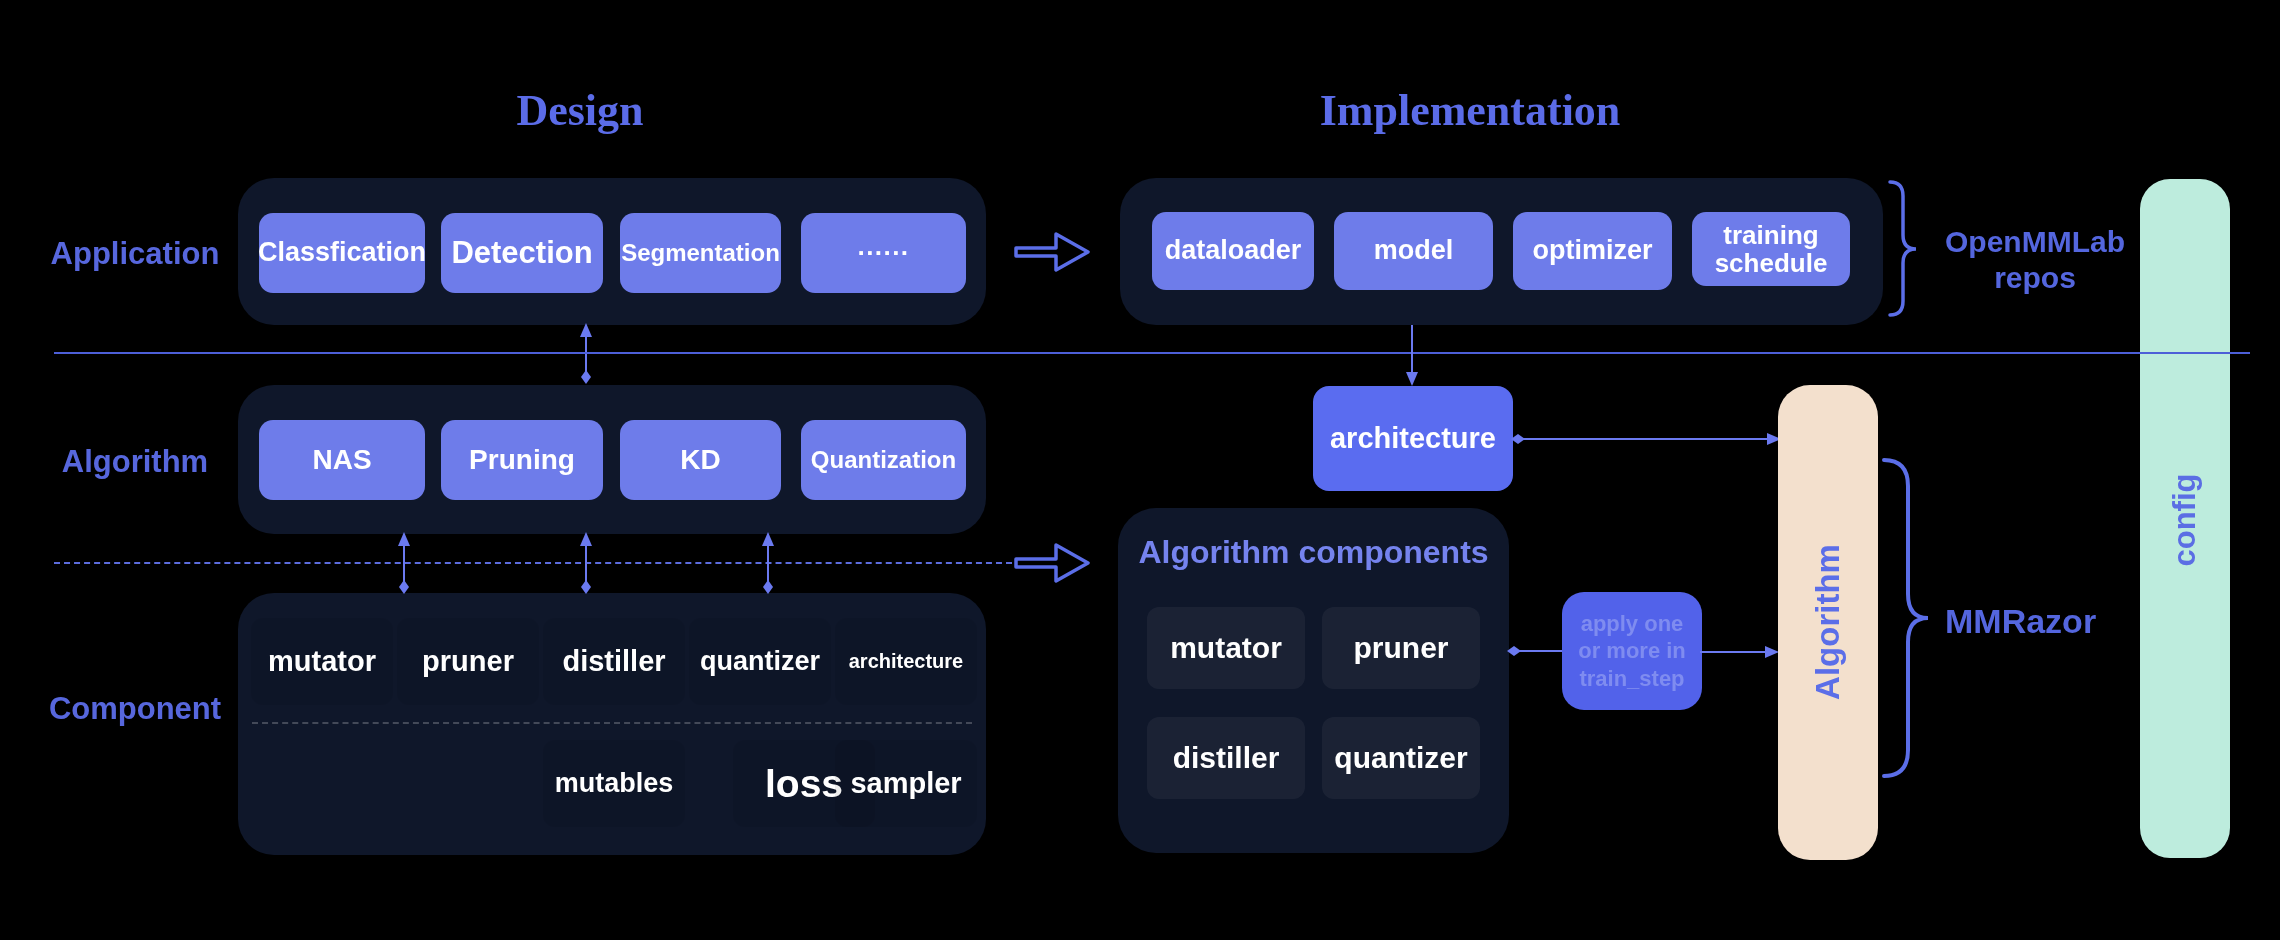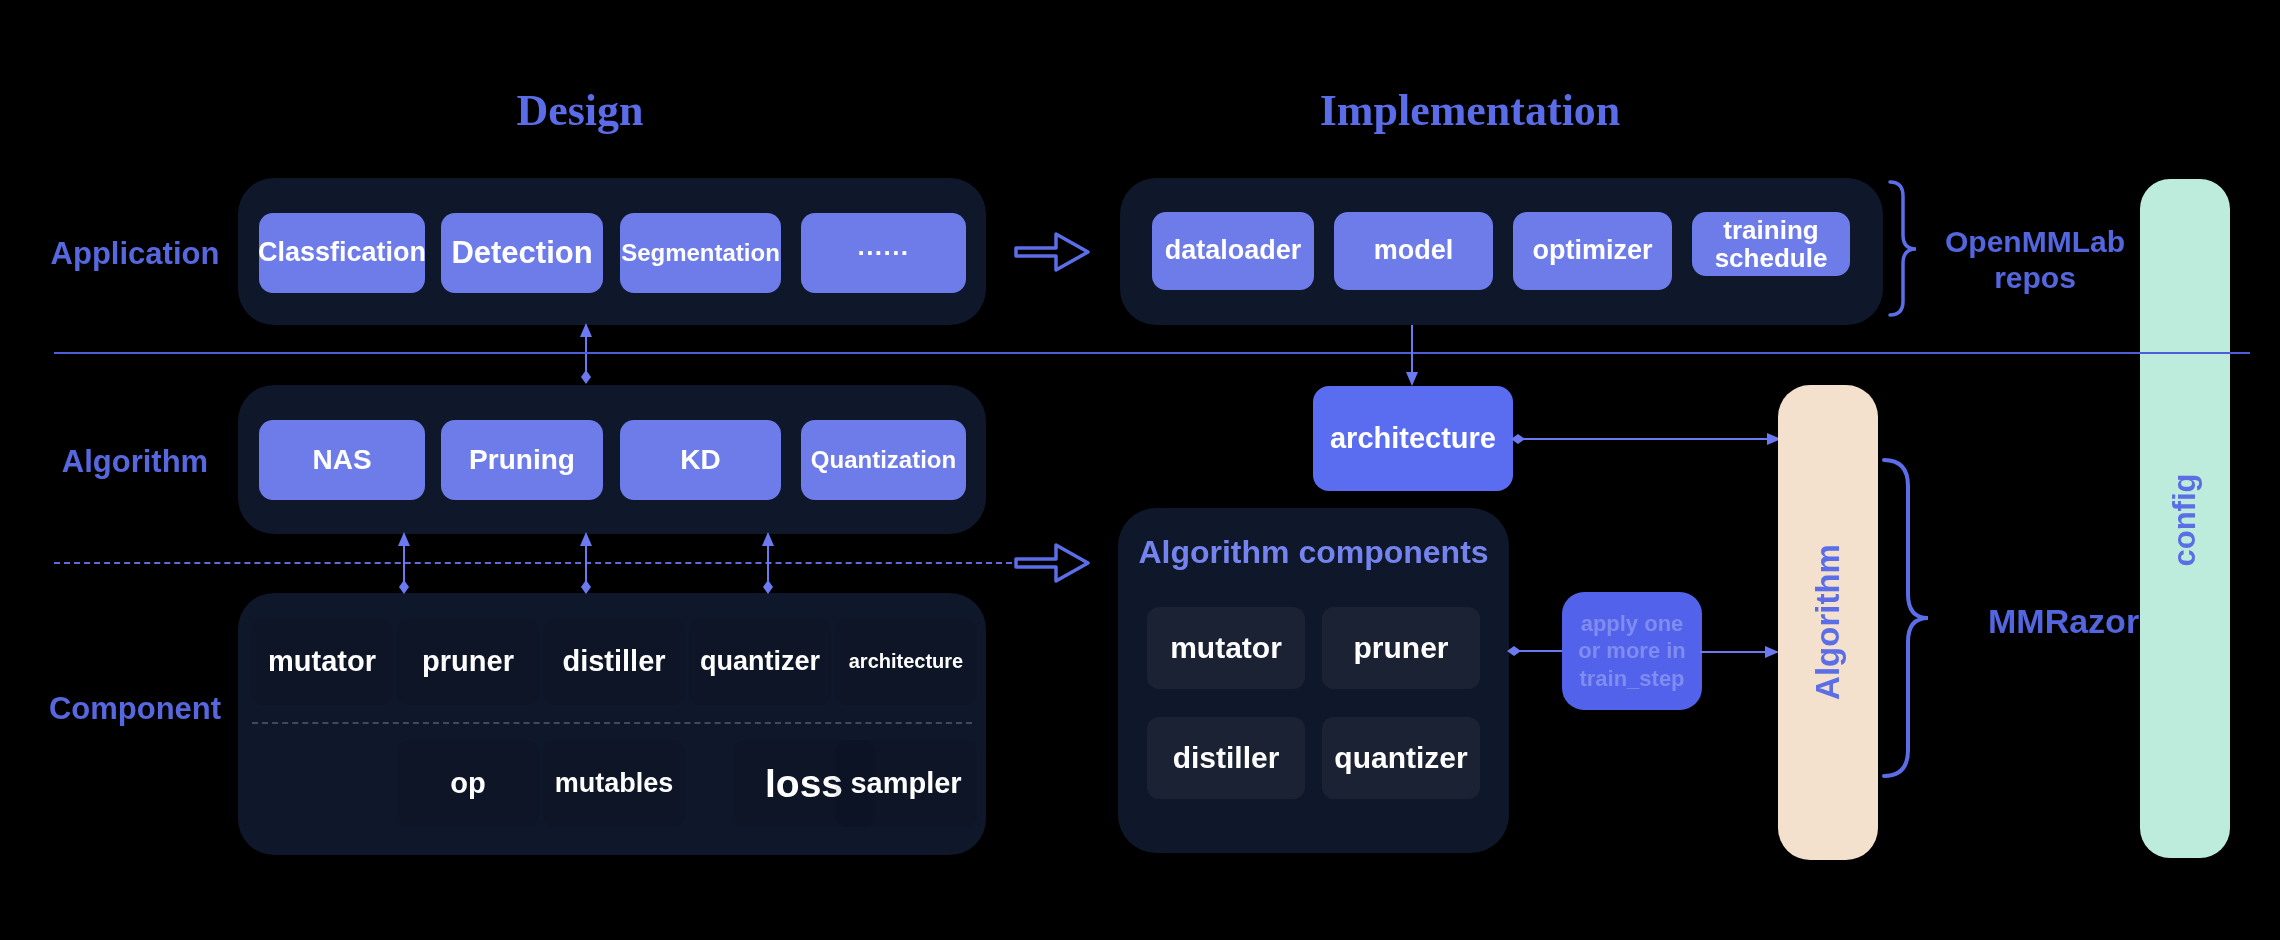--- a/index.html
+++ b/index.html
@@ -59,21 +59,20 @@
 
 <div class="bigbox" style="left:238px; top:593px; width:748px; height:262px;">
   <div class="inner-dashed" style="left:14px; top:129px; width:720px;"></div>
 
   <div class="cell" style="left:13px;  top:25px; width:142px; height:87px; font-size:29px;">mutator</div>
   <div class="cell" style="left:159px; top:25px; width:142px; height:87px; font-size:29px;">pruner</div>
   <div class="cell" style="left:305px; top:25px; width:142px; height:87px; font-size:29px;">distiller</div>
   <div class="cell" style="left:451px; top:25px; width:142px; height:87px; font-size:27px;">quantizer</div>
   <div class="cell" style="left:597px; top:25px; width:142px; height:87px; font-size:20px;">architecture</div>
 
-  <div class="cell" style="left:159px; top:147px; width:142px; height:87px; font-size:29px;">op</div>
   <div class="cell" style="left:305px; top:147px; width:142px; height:87px; font-size:27px;">mutables</div>
   <div class="cell" style="left:451px; top:147px; width:142px; height:87px; font-size:39px;margin-left:44px;">loss</div>
   <div class="cell" style="left:597px; top:147px; width:142px; height:87px; font-size:29px;">sampler</div>
 </div>
 
 <svg class="abs" style="left:578px; top:322px;" width="16" height="62" viewBox="0 0 16 62">
   <polygon points="8,1 14,15 2,15" fill="#6b7af0"></polygon>
   <line x1="8" y1="13" x2="8" y2="52" stroke="#6b7af0" stroke-width="2"></line>
   <polygon points="8,48 13,55 8,62 3,55" fill="#6b7af0"></polygon>
 </svg>
@@ -97,21 +96,21 @@
   <path d="M2 20 H42 V6 L74 24 L42 42 V28 H2 Z" fill="none" stroke="#5b6ee8" stroke-width="3.5" stroke-linejoin="round"></path>
 </svg>
 <svg class="abs" style="left:1014px; top:539px;" width="76" height="48" viewBox="0 0 76 48">
   <path d="M2 20 H42 V6 L74 24 L42 42 V28 H2 Z" fill="none" stroke="#5b6ee8" stroke-width="3.5" stroke-linejoin="round"></path>
 </svg>
 
 <div class="bigbox" style="left:1120px; top:178px; width:763px; height:147px;"></div>
 <div class="btn" style="left:1152px; top:212px; width:162px; height:78px; font-size:27px;">dataloader</div>
 <div class="btn" style="left:1334px; top:212px; width:159px; height:78px; font-size:27px;">model</div>
 <div class="btn" style="left:1513px; top:212px; width:159px; height:78px; font-size:27px;">optimizer</div>
-<div class="btn" style="left:1692px; top:212px; width:142px; height:64px; font-size:26px; padding:0 8px;">training schedule</div>
+<div class="btn" style="left:1692px; top:212px; width:142px; height:74px; font-size:26px; padding:0 8px;">training schedule</div>
 
 <svg class="abs" style="left:1888px; top:180px;" width="30" height="137" viewBox="0 0 30 137">
   <path d="M2 2 Q15 2 15 16 L15 55 Q15 69 28 69 Q15 69 15 83 L15 121 Q15 135 2 135" fill="none" stroke="#5b6ee8" stroke-width="3.5" stroke-linecap="round"></path>
 </svg>
 <div class="abs annot" style="left:1930px; top:224px; width:210px; font-size:30px; line-height:1.2;">
   <div>OpenMMLab</div>
   <div>repos</div>
 </div>
 
 <div class="abs" style="left:2140px; top:179px; width:90px; height:679px; background:#bdecdd; border-radius:30px;"></div>
@@ -158,13 +157,13 @@
   <line x1="0" y1="8" x2="66" y2="8" stroke="#6b7af0" stroke-width="2"></line>
   <polygon points="79,8 65,2 65,14" fill="#6b7af0"></polygon>
 </svg>
 
 <div class="abs" style="left:1778px; top:385px; width:100px; height:475px; background:#f3e0cd; border-radius:32px;"></div>
 <div class="vtext" style="left:1828px; top:622px; font-size:33px; color:#5b6ee8;">Algorithm</div>
 
 <svg class="abs" style="left:1882px; top:458px;" width="48" height="320" viewBox="0 0 48 320">
   <path d="M2 2 Q26 2 26 28 L26 136 Q26 160 46 160 Q26 160 26 184 L26 292 Q26 318 2 318" fill="none" stroke="#5b6ee8" stroke-width="4" stroke-linecap="round"></path>
 </svg>
-<div class="abs annot" style="left:1988px; top:602px; width:150px; font-size:34px;">MMRazor</div>
+<div class="abs annot" style="left:1945px; top:602px; width:150px; font-size:34px;">MMRazor</div>
 
 </body></html>

